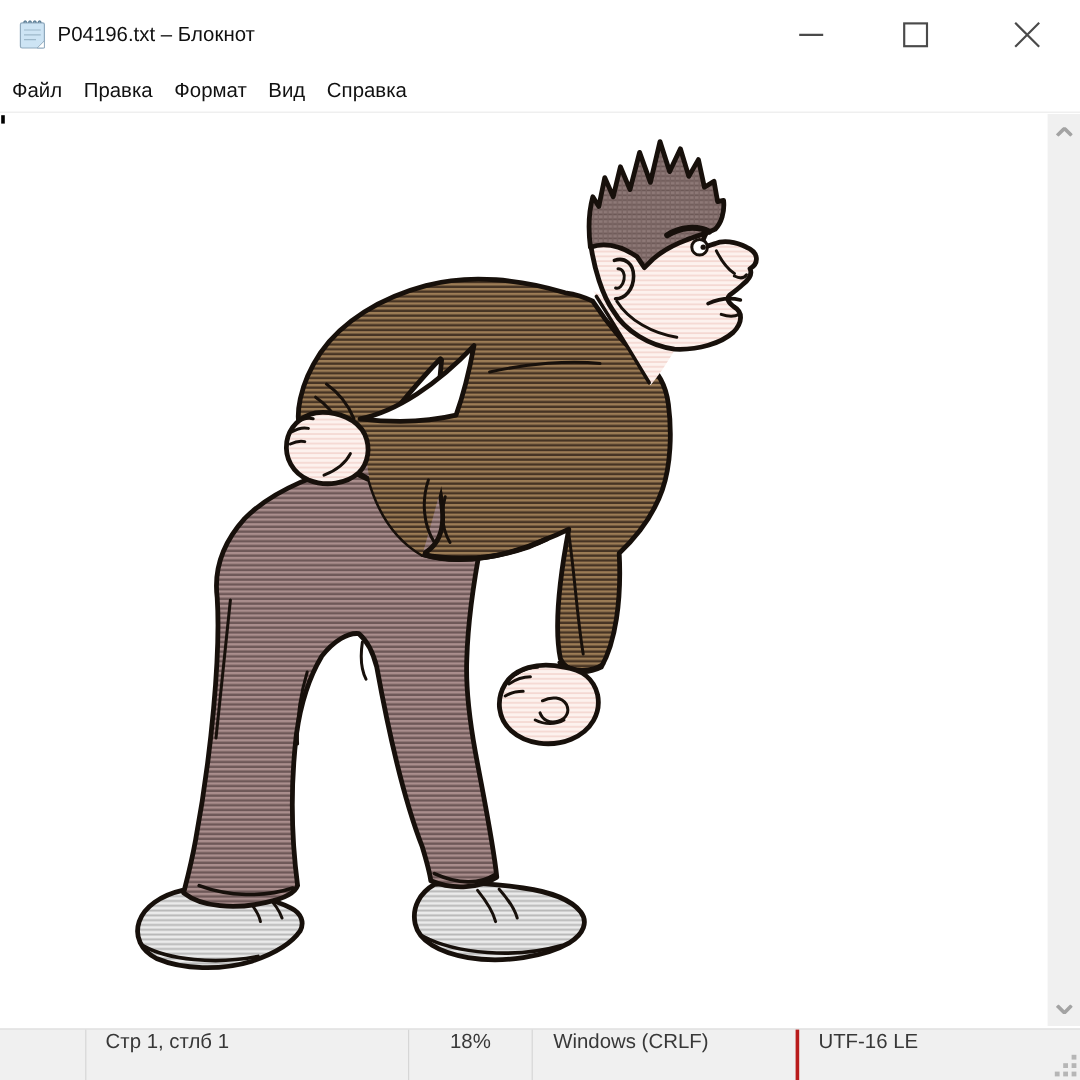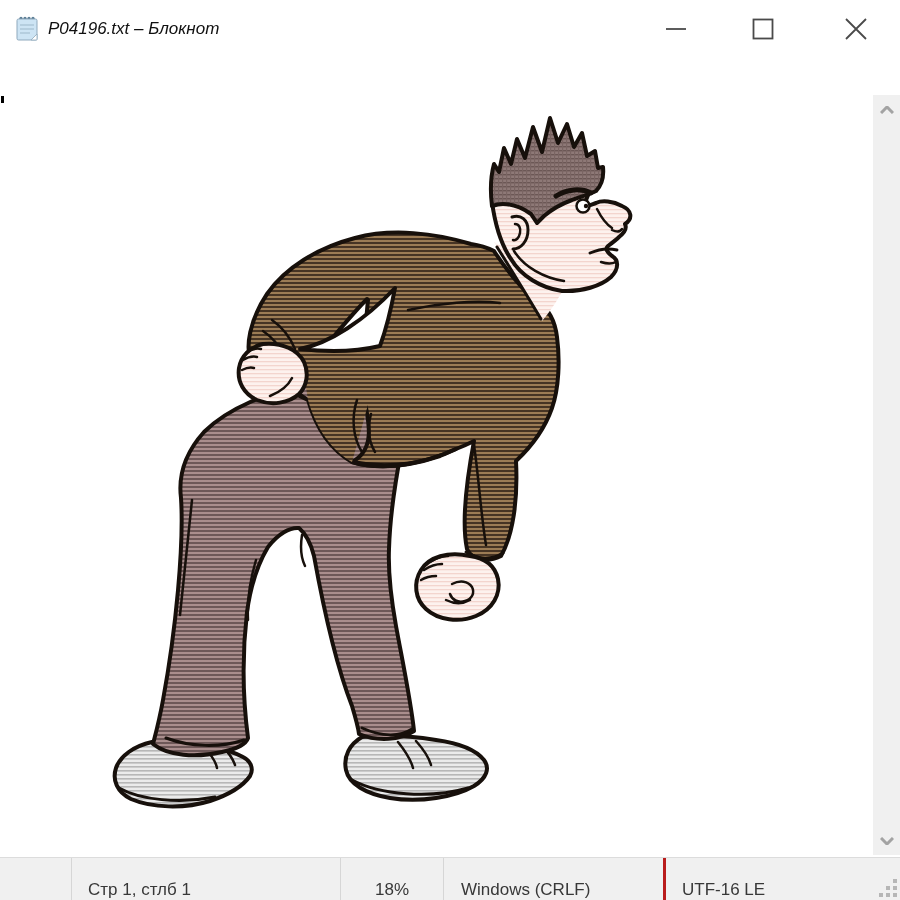--- a/index.html
+++ b/index.html
@@ -3,21 +3,21 @@
 <meta charset="utf-8">
 <style>
   html,body{margin:0;padding:0;width:900px;height:900px;overflow:hidden;background:#fff;
             font-family:"Liberation Sans",sans-serif;}
   .window{position:absolute;inset:0;background:#fff;}
 
   
   .titlebar{position:absolute;left:0;top:0;width:900px;height:58px;background:#ffffff;}
   .app-icon{position:absolute;left:14px;top:15px;width:27px;height:27px;}
   .window-title{position:absolute;left:48px;top:0;height:58px;line-height:58px;
-                font-size:17px;color:#101010;white-space:nowrap;font-style:italic;}
+                font-size:17px;color:#101010;white-space:nowrap;}
   .winbtn{position:absolute;top:7px;width:46px;height:44px;display:flex;
           align-items:center;justify-content:center;background:transparent;border:0;}
   .btn-min{left:653px;} .btn-max{left:740px;} .btn-close{left:833px;}
 
   
   .menubar{position:absolute;left:0;top:58px;width:900px;height:36px;background:#ffffff;
            border-bottom:1px solid #ececec;display:flex;align-items:center;padding-left:1px;box-sizing:border-box;}
   .menu-item{font-size:17px;color:#111;padding:0 9px;height:34px;line-height:34px;cursor:default;}
 
   
@@ -26,21 +26,21 @@
   .figure-svg{position:absolute;left:0;top:-95px;width:900px;height:900px;}
 
   
   .vscroll{position:absolute;right:0;top:95px;width:27px;height:760px;background:#f0f0f0;}
   .scroll-btn{position:absolute;left:0;width:27px;height:25px;display:flex;align-items:center;justify-content:center;}
   .scroll-up{top:2px;} .scroll-down{bottom:2px;}
 
   
   .statusbar{position:absolute;left:0;top:857px;width:900px;height:43px;background:#f0f0f0;
              border-top:1px solid #dcdcdc;display:flex;box-sizing:border-box;font-size:17px;color:#383838;}
-  .seg{height:100%;display:flex;align-items:flex-end;box-sizing:border-box;}
+  .seg{height:100%;display:flex;align-items:flex-start;box-sizing:border-box;}
   .seg-0{width:71px;}
   .seg-1{width:269px;border-left:1px solid #d6d6d6;padding-left:16px;}
   .seg-2{width:103px;border-left:1px solid #d6d6d6;justify-content:center;}
   .seg-3{width:220px;border-left:1px solid #d6d6d6;padding-left:17px;}
   .seg-4{flex:1;border-left:3px solid #b91c1c;padding-left:16px;}
   .resize-grip{position:absolute;right:3px;bottom:3px;width:20px;height:20px;}
   .grip-dot{position:absolute;width:4px;height:4px;background:#b6b6b6;}
 
   
   .ol{stroke:var(--ill-outline);fill:none;stroke-linecap:round;stroke-linejoin:round;} .w3{stroke-width:3px;} .w25{stroke-width:2.5px;}
@@ -81,20 +81,27 @@
         <rect class="glyph" x="1.5" y="1.5" width="19" height="19"></rect>
       </svg>
     </button>
     <button class="winbtn btn-close" aria-label="close">
       <svg width="22" height="22" viewBox="0 0 22 22">
         <path class="glyph" d="M1,1 L21,21 M21,1 L1,21"></path>
       </svg>
     </button>
   </div>
 
+  <div class="menubar">
+    <span class="menu-item">Файл</span>
+    <span class="menu-item">Правка</span>
+    <span class="menu-item">Формат</span>
+    <span class="menu-item">Вид</span>
+    <span class="menu-item">Справка</span>
+  </div>
 
   <div class="editarea">
     <div class="caret"></div>
 
     <svg class="figure-svg" viewBox="0 0 900 900">
       <defs>
         <pattern id="p-skin" width="4" height="4" patternUnits="userSpaceOnUse">
           <rect width="4" height="4" style="fill:var(--ill-skin_base)"></rect>
           <rect y="1" width="4" height="1.3" style="fill:var(--ill-skin_line)"></rect>
         </pattern>

